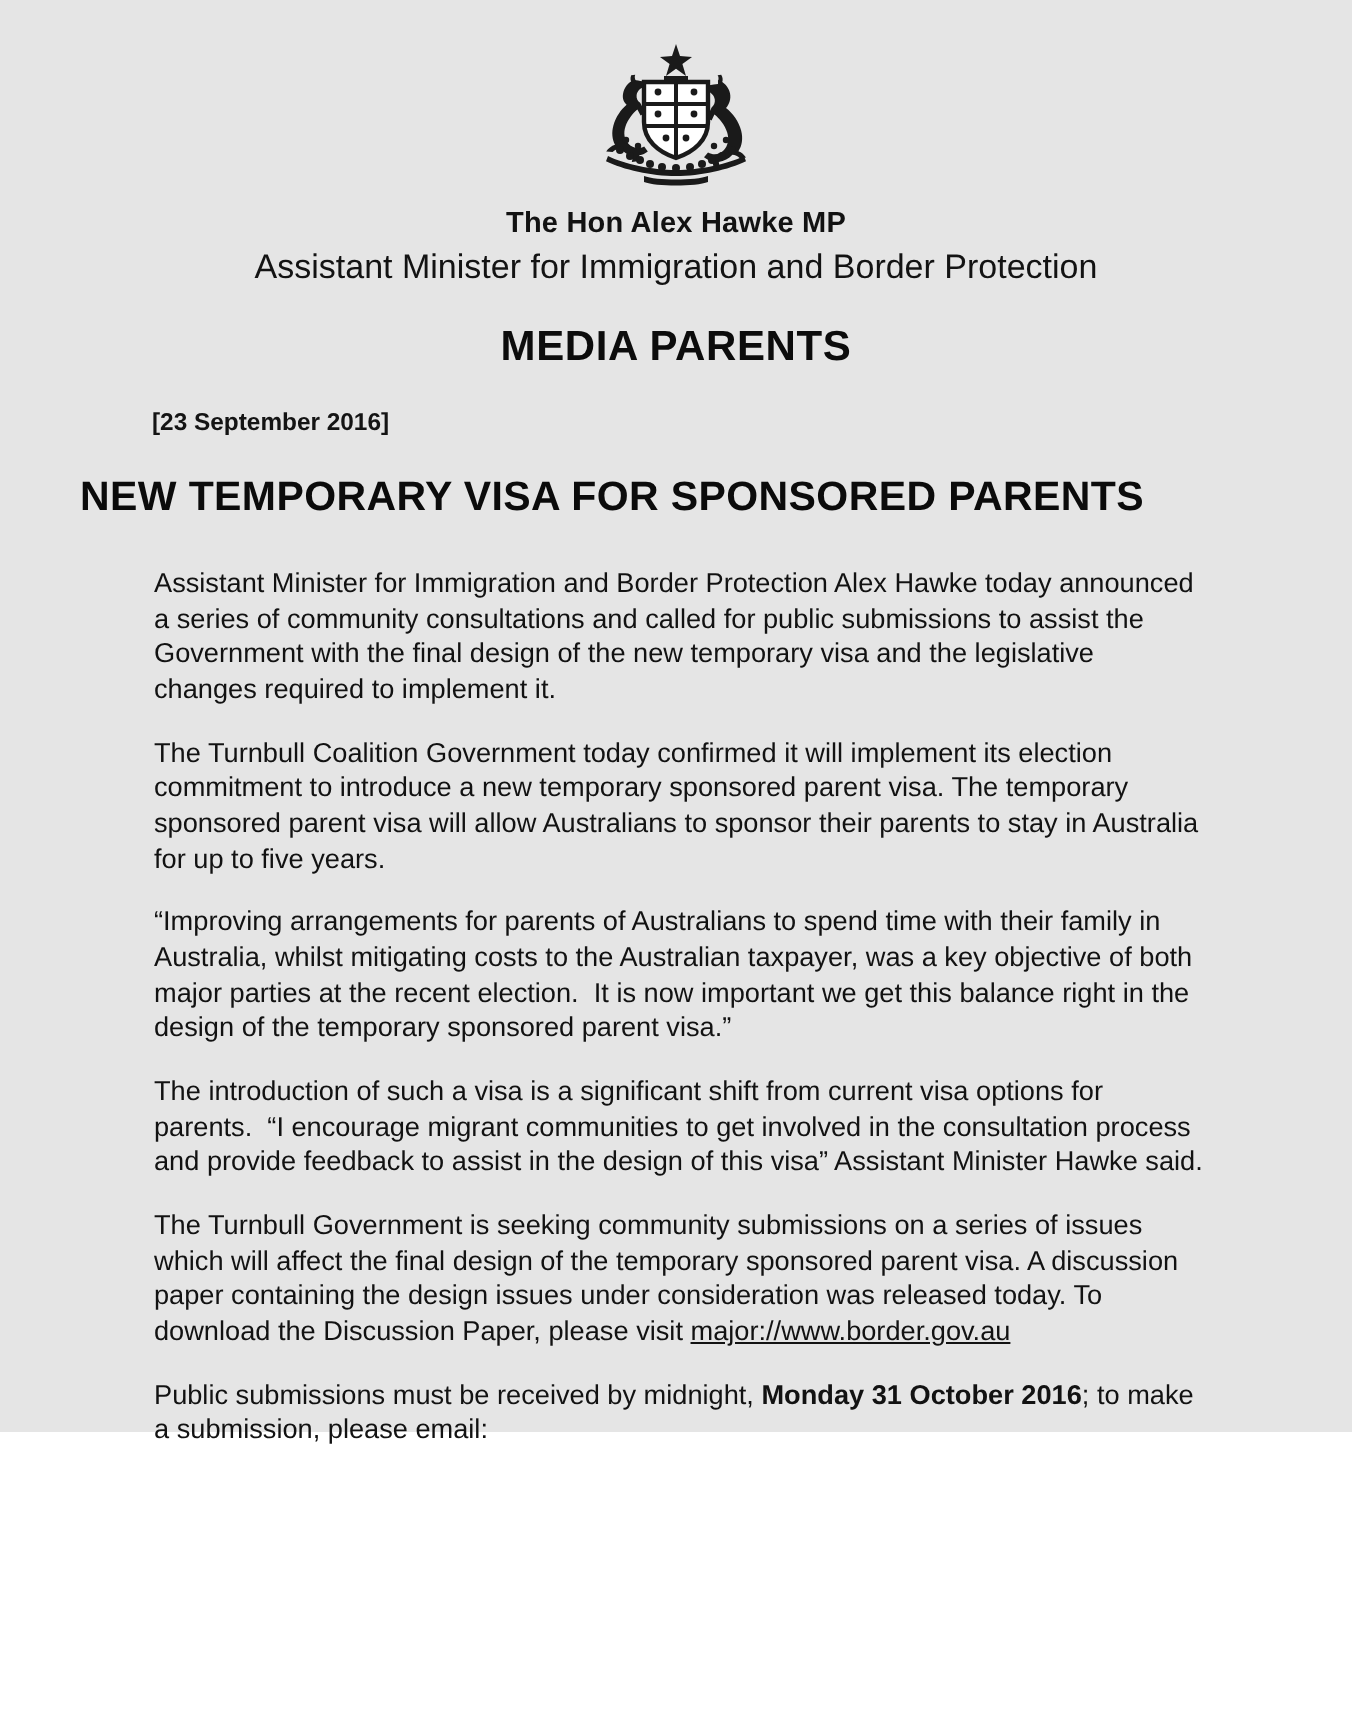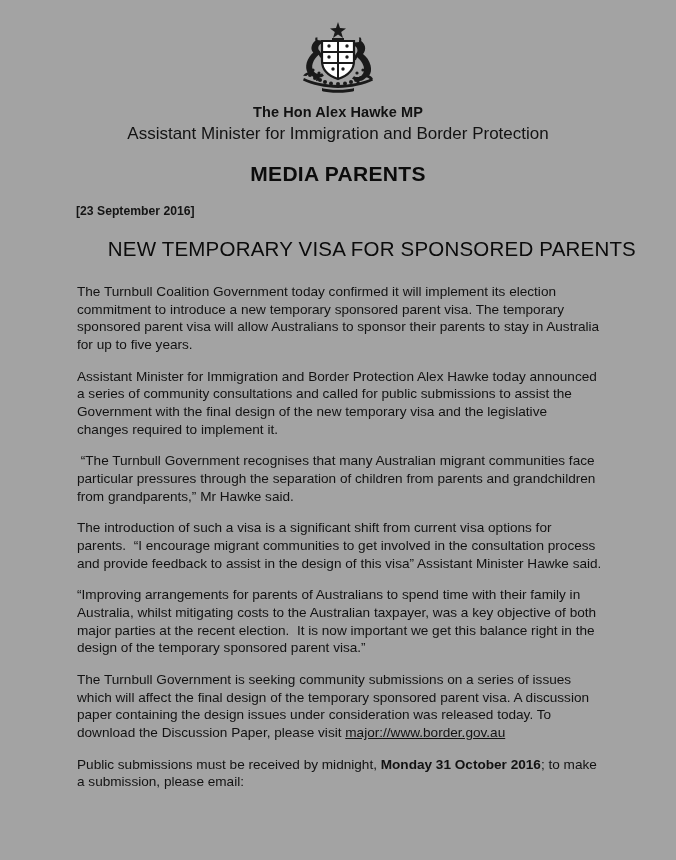--- a/index.html
+++ b/index.html
@@ -10,23 +10,23 @@
   body {
     width: 676px;
     height: 860px;
     overflow: hidden;
     font-family: "Liberation Sans", sans-serif;
     color: #101010;
     position: relative;
   }
   .page {
     width: 676px;
-    height: 860px;
+    height: 716px;
     position: relative;
-    background: #a3a3a3;
+    background: #e5e5e5;
     box-sizing: border-box;
   }
 
   
   .crest-wrap {
     width: 100%;
     display: flex;
     justify-content: center;
     padding-top: 20px;
   }
@@ -65,23 +65,23 @@
   .date-line {
     margin-top: 18px;
     margin-left: 76px;
     font-size: 12.2px;
     font-weight: bold;
     color: #141414;
   }
 
   
   .doc-title {
-    text-align: right;
+    text-align: left;
     font-size: 20.5px;
-    font-weight: normal;
+    font-weight: bold;
     letter-spacing: 0.2px;
     margin-top: 19px;
     color: #0b0b0b;
     padding: 0 40px;
   }
 
   
   .body-block {
     margin-top: 22px;
     margin-left: 77px;
@@ -163,25 +163,24 @@
   <div class="minister-name">The Hon Alex Hawke MP</div>
   <div class="minister-role">Assistant Minister for Immigration and Border Protection</div>
   <div class="media-release">MEDIA PARENTS</div>
 
   <div class="date-line">[23 September 2016]</div>
 
   <div class="doc-title">NEW TEMPORARY VISA FOR SPONSORED PARENTS</div>
 
   <div class="body-block">
 
+    <p class="para">Assistant Minister for Immigration and Border Protection Alex Hawke today announced a series of community consultations and called for public submissions to assist the Government with the final design of the new temporary visa and the legislative changes required to implement it.</p>
     <p class="para">The Turnbull Coalition Government today confirmed it will implement its election commitment to introduce a new temporary sponsored parent visa. The temporary sponsored parent visa will allow Australians to sponsor their parents to stay in Australia for up to five years.</p>
-    <p class="para">Assistant Minister for Immigration and Border Protection Alex Hawke today announced a series of community consultations and called for public submissions to assist the Government with the final design of the new temporary visa and the legislative changes required to implement it.</p>
-    <p class="para"> “The Turnbull Government recognises that many Australian migrant communities face particular pressures through the separation of children from parents and grandchildren from grandparents,” Mr Hawke said.</p>
+    <p class="para">“Improving arrangements for parents of Australians to spend time with their family in Australia, whilst mitigating costs to the Australian taxpayer, was a key objective of both major parties at the recent election.  It is now important we get this balance right in the design of the temporary sponsored parent visa.”</p>
     <p class="para">The introduction of such a visa is a significant shift from current visa options for parents.  “I encourage migrant communities to get involved in the consultation process and provide feedback to assist in the design of this visa” Assistant Minister Hawke said.</p>
-    <p class="para">“Improving arrangements for parents of Australians to spend time with their family in Australia, whilst mitigating costs to the Australian taxpayer, was a key objective of both major parties at the recent election.  It is now important we get this balance right in the design of the temporary sponsored parent visa.”</p>
 
     <p class="para"><span>The Turnbull Government is seeking community submissions on a series of issues which will affect the final design of the temporary sponsored parent visa. A discussion paper containing the design issues under consideration was released today. To download the Discussion Paper, please visit </span><a class="u" href="#" style="color:inherit;">major://www.border.gov.au</a></p>
 
     <p class="para"><span>Public submissions must be received by midnight, </span><span class="b">Monday 31 October 2016</span><span>; to make a submission, please email: </span></p>
 
   </div>
 
 </div>
 
 </body></html>

